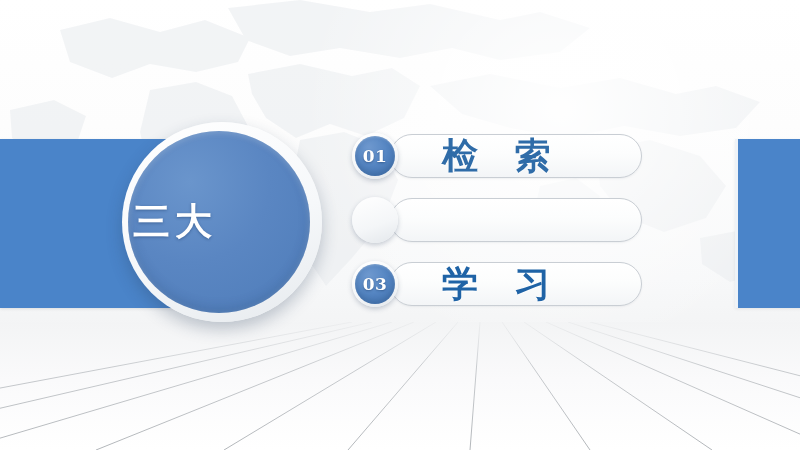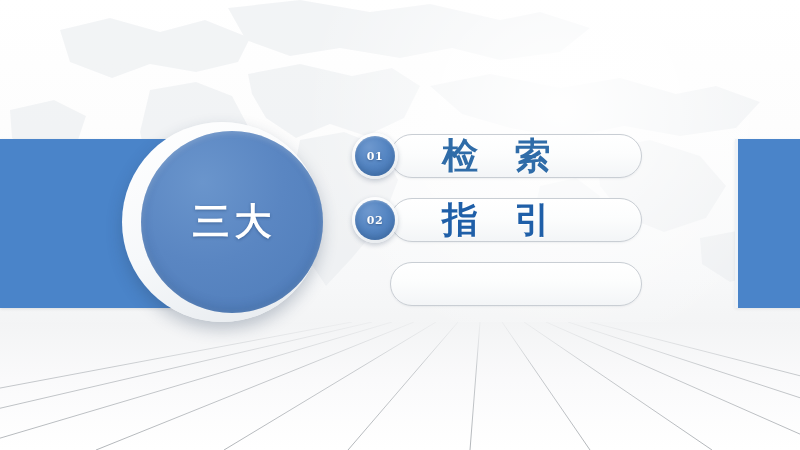--- a/index.html
+++ b/index.html
@@ -77,29 +77,29 @@
   }
   .ring {
     position: absolute;
     left: 0; top: 0;
     width: 200px; height: 200px;
     border-radius: 50%;
     background: linear-gradient(160deg, #ffffff 0%, #f6f8fa 55%, #e6eaee 100%);
   }
   .main-circle {
     position: absolute;
-    left: 19px; top: 9px;
+    left: 6px; top: 9px;
     width: 182px; height: 182px;
     border-radius: 50%;
     background: radial-gradient(circle at 34% 28%, #6a95cc 0%, #5a86c2 45%, #4e7cb9 100%);
     box-shadow: inset 0 2px 6px rgba(255,255,255,0.22), inset 0 -4px 12px rgba(20,50,90,0.18);
     display: flex;
-    flex-direction: column;
+    flex-direction: row;
     align-items: center;
-    justify-content: center;
+    justify-content: space-between;
   }
   .main-circle .cline {
     color: #ffffff;
     font-size: 37px;
     font-weight: bold;
     letter-spacing: 5px;
     text-indent: 5px;
     line-height: 1.18;
     text-shadow: 0 1px 3px rgba(25,55,100,0.45);
     font-family: "DejaVu Serif", "Liberation Serif", serif;
@@ -161,21 +161,21 @@
     position: absolute;
     left: 3px; top: 3px;
     width: 40px; height: 40px;
     border-radius: 50%;
     background: radial-gradient(circle at 35% 28%, #6e98ce 0%, #5485c2 50%, #4575b2 100%);
     box-shadow: inset 0 -3px 7px rgba(20,50,90,0.25), inset 0 1px 2px rgba(255,255,255,0.25);
     display: flex;
     align-items: center;
     justify-content: center;
     color: #ffffff;
-    font-size: 11px;
+    font-size: 17px;
     font-weight: bold;
     font-family: "DejaVu Serif", "Liberation Serif", serif;
     letter-spacing: 0.5px;
     text-shadow: 0 1px 2px rgba(25,55,100,0.5);
   }
 </style>
 </head>
 <body>
 
 <div id="slide">
@@ -255,24 +255,27 @@
     <div class="pill"></div>
     <div class="pill-label lbl-1">检 索</div>
     <div class="badge-wrap">
       <div class="badge-ring"></div>
       <div class="badge">01</div>
     </div>
   </div>
 
   <div class="row row-2">
     <div class="pill"></div>
-    <div class="pill-label lbl-2">指 引</div>
     <div class="badge-wrap">
       <div class="badge-ring"></div>
-      <div class="badge">02</div>
     </div>
   </div>
 
   <div class="row row-3">
     <div class="pill"></div>
+    <div class="pill-label lbl-3">学 习</div>
+    <div class="badge-wrap">
+      <div class="badge-ring"></div>
+      <div class="badge">03</div>
+    </div>
   </div>
 
 </div>
 
 </body></html>

